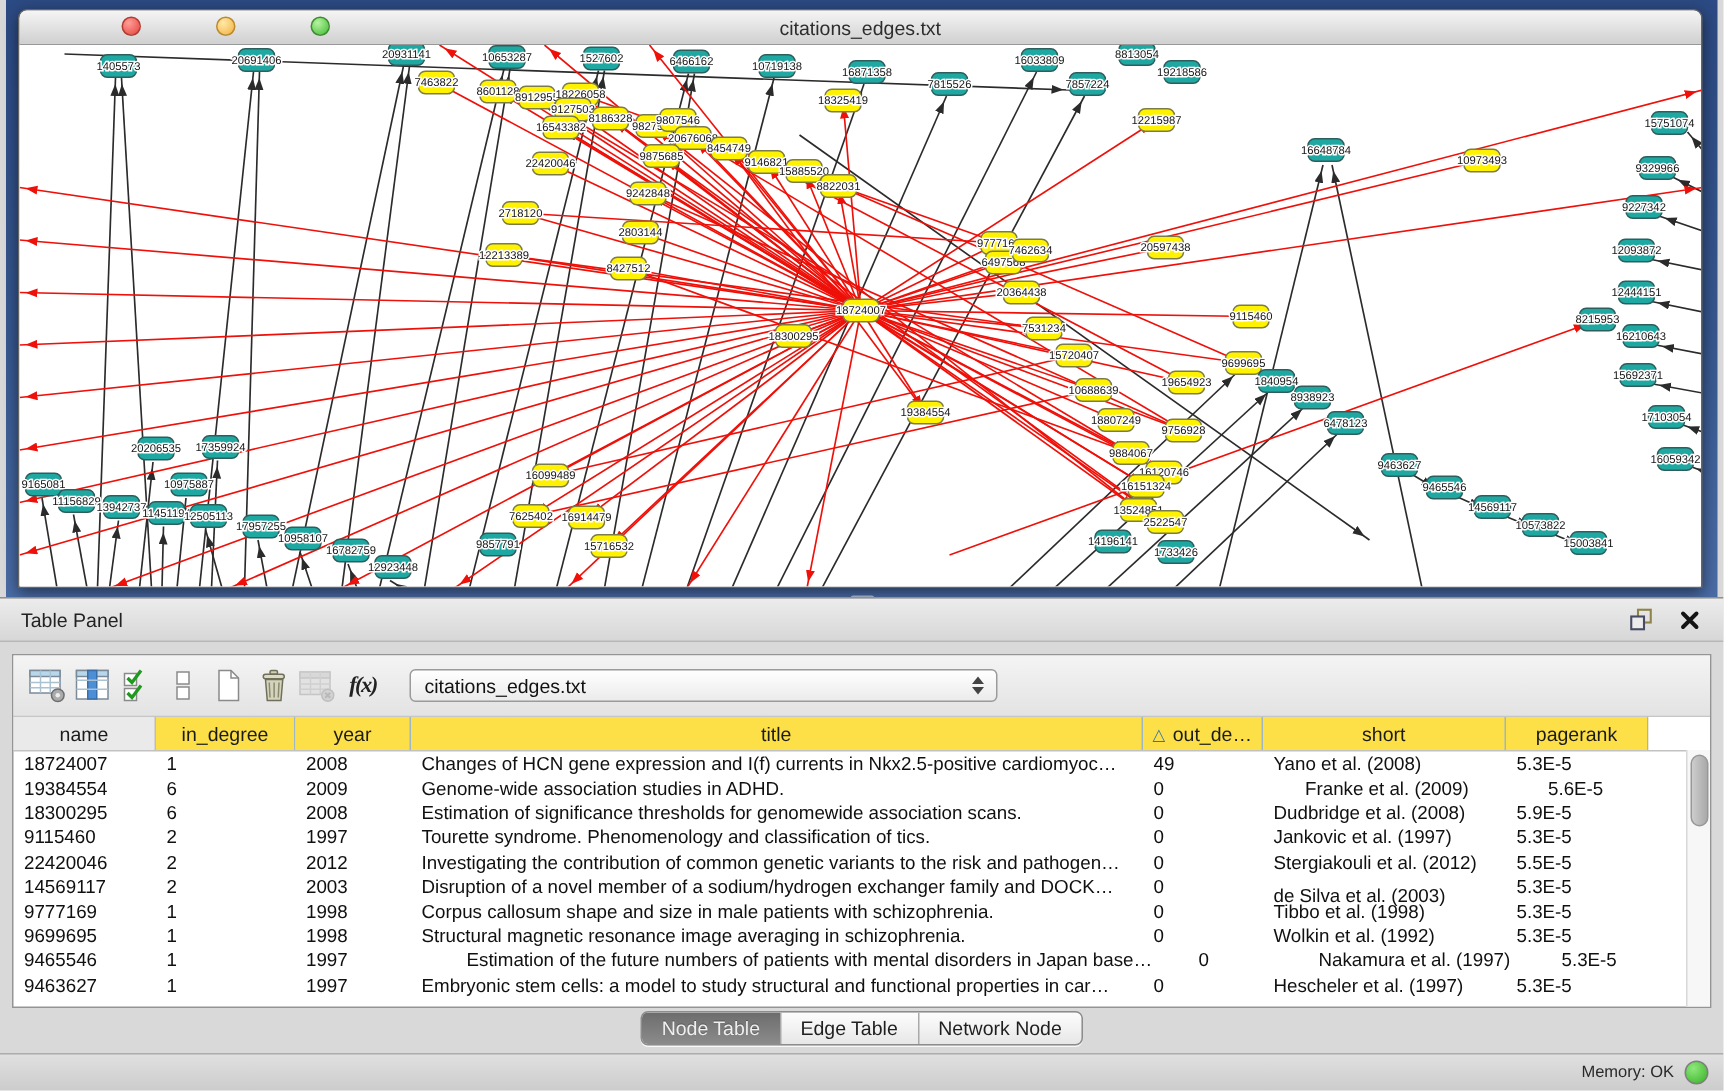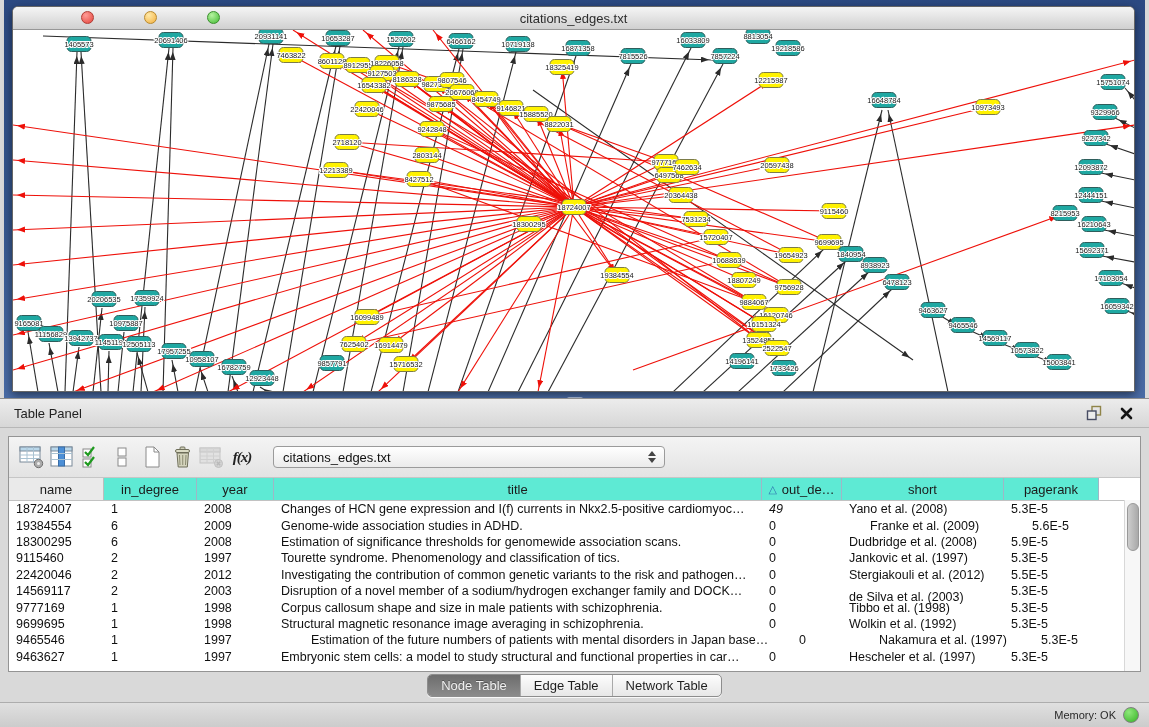--- a/index.html
+++ b/index.html
@@ -63,21 +63,21 @@
     font-size:13px;color:#111;
   }
   .selector .sel-label{flex:1;white-space:nowrap;overflow:hidden}
   .stepper{display:flex;flex-direction:column;align-items:center;gap:2px;padding:0 2px}
   .stepper .up{width:0;height:0;border-left:4px solid transparent;border-right:4px solid transparent;border-bottom:5px solid #444}
   .stepper .down{width:0;height:0;border-left:4px solid transparent;border-right:4px solid transparent;border-top:5px solid #444}
 
   .grid-header{display:flex;height:22px;border-bottom:1px solid #c2c2c2}
   .hcell{
     box-sizing:border-box;height:22px;display:flex;align-items:center;justify-content:center;
-    font-size:13px;color:#1b1b1b;background:#5eead4;border-right:1px solid #9eb7c6;
+    font-size:13px;color:#1b1b1b;background:#fde047;border-right:1px solid #9eb7c6;
     white-space:nowrap;overflow:hidden;
   }
   .hcell.gray{background:#eaeaea;border-right:1px solid #bdbdbd}
   .hcell .sort{color:#2f76b0;font-size:11px;margin-right:5px}
   .hfiller{flex:1;background:#fff}
 
   .grid-body{position:relative}
   .trow{display:flex;height:16.4px;align-items:center;font-size:12.5px;color:#101010}
   .tcell{box-sizing:border-box;padding:0 7px;white-space:nowrap;overflow:hidden;text-overflow:clip}
 
@@ -759,21 +759,21 @@
         <span>pagerank</span>
       </div>
       <div class="hfiller"></div>
     </div>
   <div class="grid-body" id="grid-body">
       <div class="trow">
         <div class="tcell" style="width: 95px;">18724007</div>
         <div class="tcell" style="width: 93px;">1</div>
         <div class="tcell" style="width: 77px;">2008</div>
         <div class="tcell" style="width: 488px;">Changes of HCN gene expression and I(f) currents in Nkx2.5-positive cardiomyoc…</div>
-        <div class="tcell" style="width: 80px; font-style: italic;">49</div>
+        <div class="tcell" style="width: 80px;">49</div>
         <div class="tcell" style="width: 162px;">Yano et al. (2008)</div>
         <div class="tcell" style="width: 95px;">5.3E-5</div>
       </div>
       <div class="trow">
         <div class="tcell" style="width: 95px;">19384554</div>
         <div class="tcell" style="width: 93px;">6</div>
         <div class="tcell" style="width: 77px;">2009</div>
         <div class="tcell" style="width: 488px;">Genome-wide association studies in ADHD.</div>
         <div class="tcell" style="width: 80px;">0</div>
         <div class="tcell" style="width: 162px; margin-left: 21px;">Franke et al. (2009)</div>
@@ -855,20 +855,20 @@
 
   <div class="vscroll">
     <div class="vthumb"></div>
   </div>
 </div>
 
 <div class="tabbar">
   <div class="seg" id="seg-tabs">
       <div class="seg-item active">Node Table</div>
       <div class="seg-item">Edge Table</div>
-      <div class="seg-item">Network Table</div>
+      <div class="seg-item">Network Node</div>
     </div>
 </div>
 
 <div class="status-bar">
   <span class="mem-label">Memory: OK</span>
   <span class="mem-dot"></span>
 </div>
 
 </body></html>

